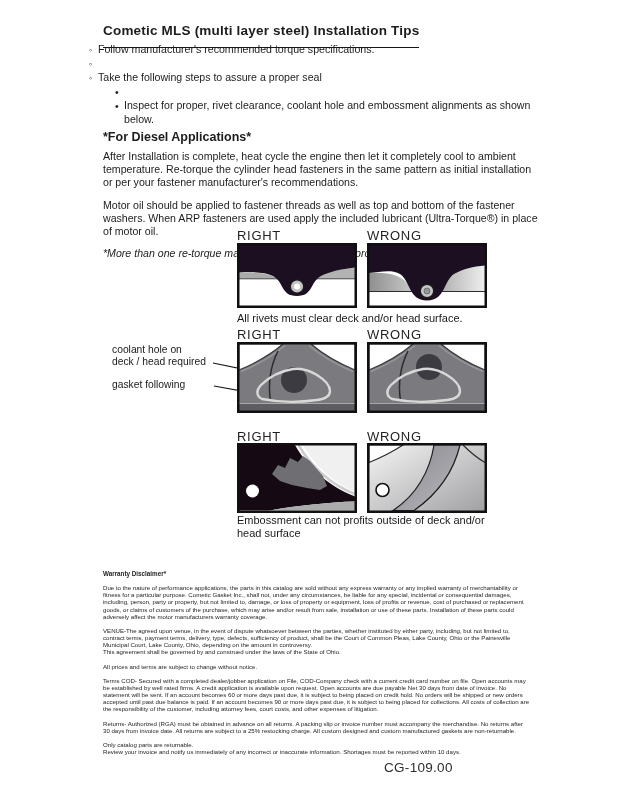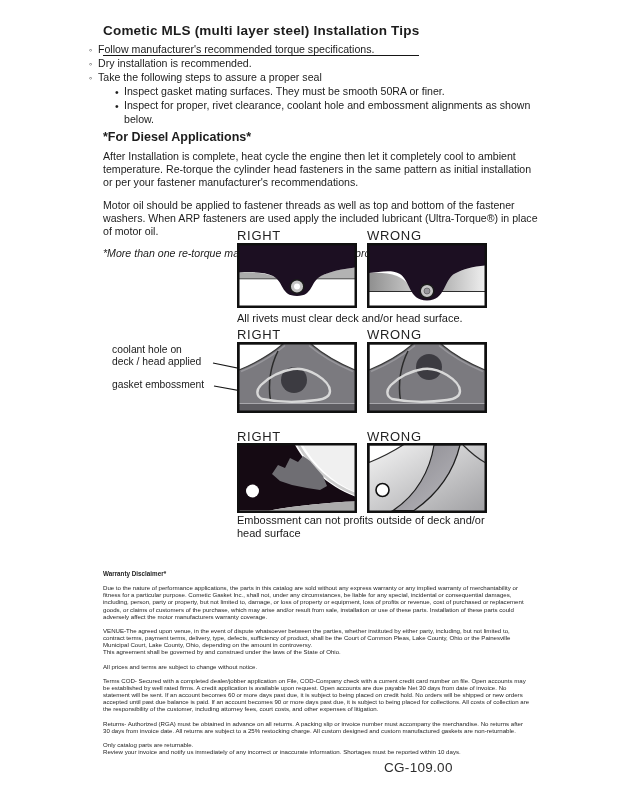--- a/index.html
+++ b/index.html
@@ -1,21 +1,21 @@
 <!DOCTYPE html>
 <html><head>
 <meta charset="utf-8">
 <style>
   html,body{margin:0;padding:0;background:#e8e8e8;}
   .page{position:relative;width:618px;height:800px;background:#ffffff;overflow:hidden;
         font-family:"Liberation Sans", sans-serif;color:#1c1c1c;margin:0 auto;}
 
   
   .title{position:absolute;left:103px;top:23px;font-size:13.5px;font-weight:bold;
-         letter-spacing:.2px;border-bottom:1.6px solid #151515;padding-bottom:17px;}
+         letter-spacing:.2px;border-bottom:1.6px solid #151515;padding-bottom:9px;}
 
   
   .tips{position:absolute;left:89px;top:43px;font-size:10.6px;line-height:13.8px;width:450px;}
   .tline{display:flex;}
   .tline .mk{width:9px;flex:0 0 9px;text-align:left;font-size:9px;line-height:14px;}
   .tline.sub{margin-left:26px;}
   .tline.sub .mk{font-size:10.5px;}
 
   
   .diesel{position:absolute;left:103px;top:115px;width:437px;font-size:10.6px;line-height:13px;}
@@ -49,29 +49,27 @@
 
   <div class="title">Cometic MLS (multi layer steel) Installation Tips</div>
 
   <div class="tips">
     <div class="tline">
       <span class="mk">◦</span>
       <span>Follow manufacturer's recommended torque specifications.</span>
     </div>
     <div class="tline">
       <span class="mk">◦</span>
-      <span>Dry installation is recommended.</span>
     </div>
     <div class="tline">
       <span class="mk">◦</span>
       <span>Take the following steps to assure a proper seal</span>
     </div>
     <div class="tline sub">
       <span class="mk">•</span>
-      <span>Inspect gasket mating surfaces.  They must be smooth 50RA or finer.</span>
     </div>
     <div class="tline sub">
       <span class="mk">•</span>
       <span>Inspect for proper, rivet clearance, coolant hole and embossment alignments as shown below.</span>
     </div>
   </div>
 
   <div class="diesel">
     <h3>*For Diesel Applications*</h3>
     <p>After Installation is complete, heat cycle the engine then let it completely cool to ambient temperature. Re-torque the cylinder head fasteners in the same pattern as initial installation or per your fastener manufacturer's recommendations.</p>
@@ -118,24 +116,24 @@
     </svg>
   </div>
 
   <div class="caption" style="left:237px;top:312px;">All rivets must clear deck and/or head surface.</div>
 
   <div class="dlabel" style="left:237px;top:327px;">RIGHT</div>
   <div class="dlabel" style="left:367px;top:327px;">WRONG</div>
 
   <div class="callout" style="top:344px;">
     <div>coolant hole on</div>
-    <div>deck / head applied</div>
+    <div>deck / head required</div>
   </div>
   <div class="callout" style="top:379px;">
-    <div>gasket embossment</div>
+    <div>gasket following</div>
   </div>
 
   <svg class="leaders" viewBox="0 0 90 40">
     <line x1="3" y1="5" x2="85" y2="22" stroke="#151515" stroke-width="1.2"></line>
     <line x1="4" y1="28" x2="53" y2="37" stroke="#151515" stroke-width="1.2"></line>
   </svg>
 
   <div class="panel" style="left:237px;top:342px;">
     <svg viewBox="0 0 120 71">
       <rect width="120" height="71" fill="#7b7a7f"></rect>

